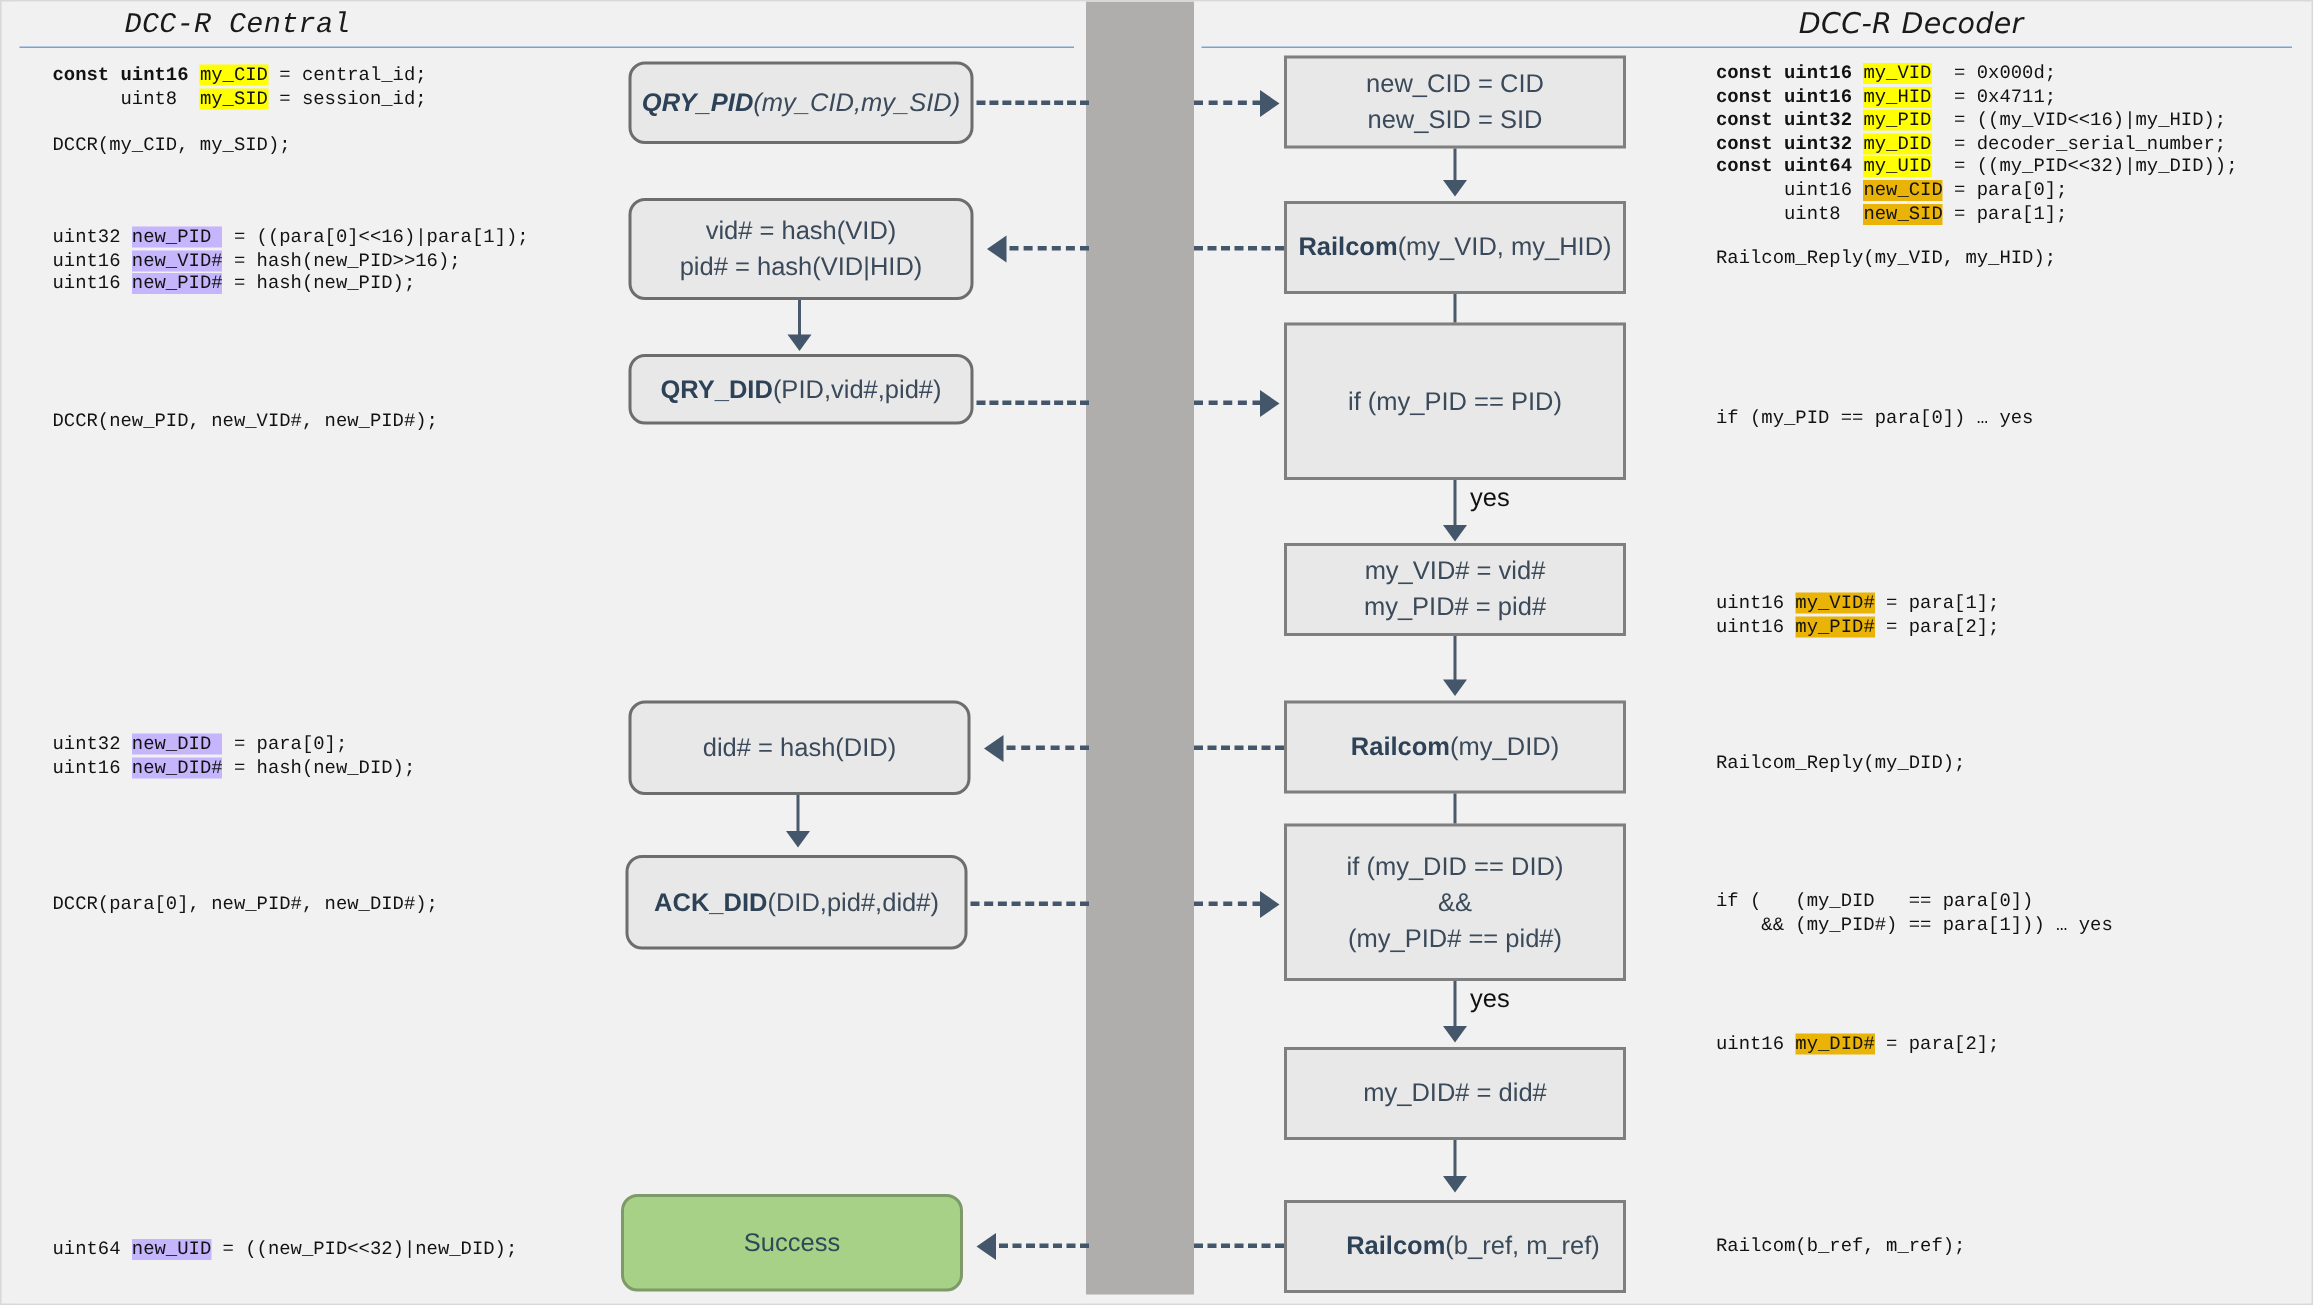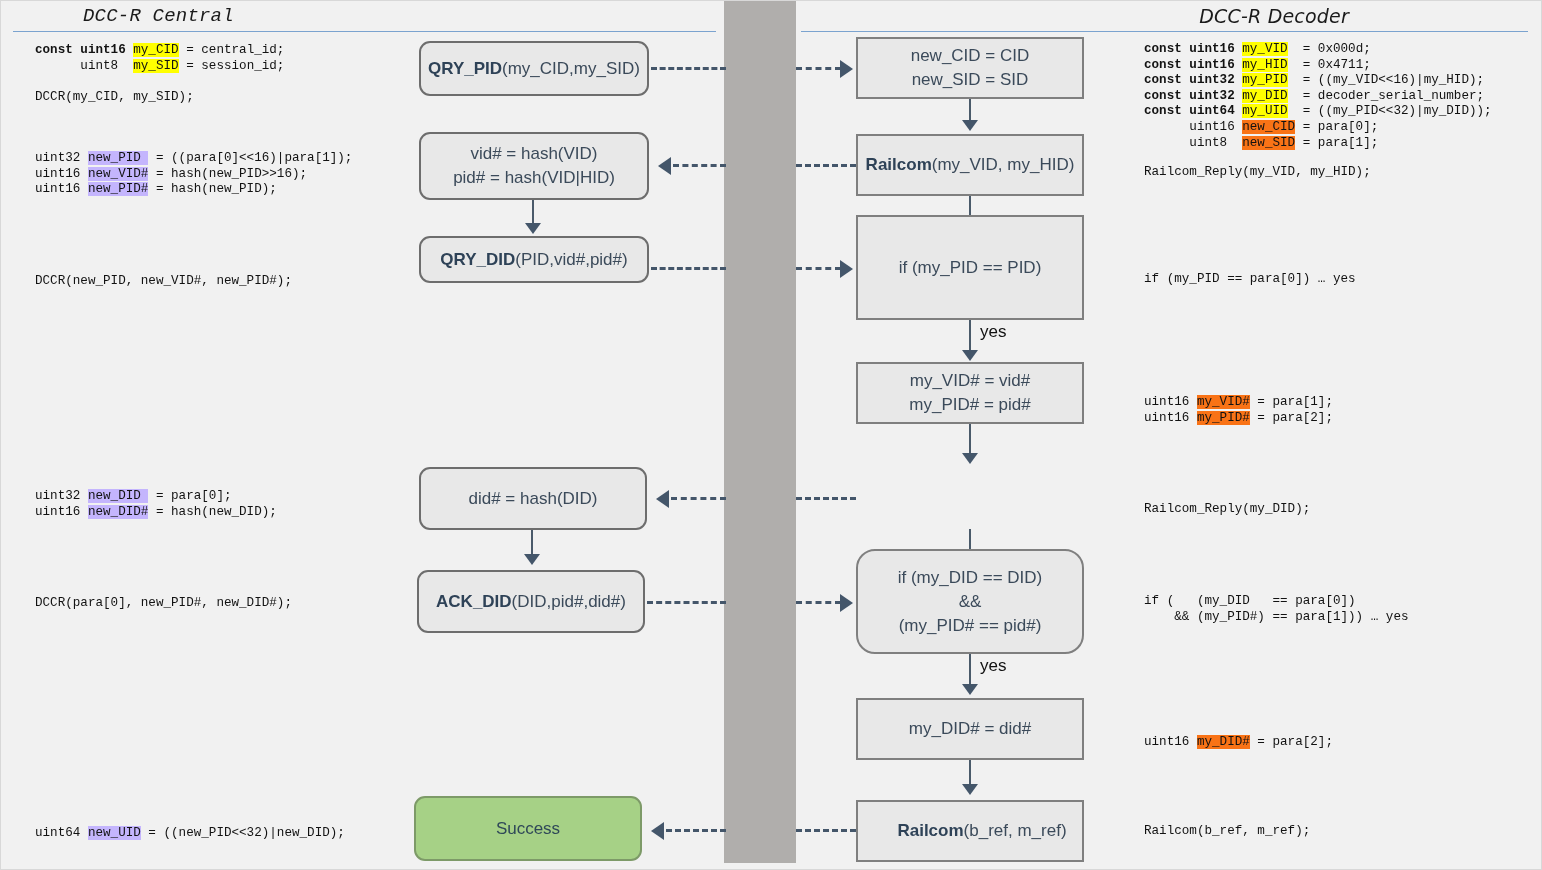--- a/index.html
+++ b/index.html
@@ -65,21 +65,21 @@
     position: absolute;
     font-family: "Liberation Mono", "DejaVu Sans Mono", monospace;
     font-size: 12.6px;
     line-height: 15.6px;
     color: #121212;
     white-space: pre;
   }
   .code b { font-weight: bold; }
   .hl-y { background: #ffff00; }
   .hl-g { background: #c4b5fd; }
-  .hl-c { background: #f97316; }
+  .hl-c { background: #eab308; }
 
   
   .node {
     position: absolute;
     box-sizing: border-box;
     background: #e8e8e8;
     border: 2px solid #7f7f7f;
     display: flex;
     align-items: center;
     justify-content: center;
@@ -159,21 +159,21 @@
   <div class="code" style="left:34px; top:150px;"><span>uint32 </span><span class="hl-g">new_PID </span><span> = ((para[0]&lt;&lt;16)|para[1]);</span><br><span>uint16 </span><span class="hl-g">new_VID#</span><span> = hash(new_PID&gt;&gt;16);</span><br><span>uint16 </span><span class="hl-g">new_PID#</span><span> = hash(new_PID);</span></div>
 
   <div class="code" style="left:34px; top:273px;">DCCR(new_PID, new_VID#, new_PID#);</div>
 
   <div class="code" style="left:34px; top:488px;"><span>uint32 </span><span class="hl-g">new_DID </span><span> = para[0];</span><br><span>uint16 </span><span class="hl-g">new_DID#</span><span> = hash(new_DID);</span></div>
 
   <div class="code" style="left:34px; top:595px;">DCCR(para[0], new_PID#, new_DID#);</div>
 
   <div class="code" style="left:34px; top:825px;"><span>uint64 </span><span class="hl-g">new_UID</span><span> = ((new_PID&lt;&lt;32)|new_DID);</span></div>
 
-  <div class="node rounded" style="left:418px; top:40px; width:230px; height:55px;">
+  <div class="node rounded" style="left:418px; top:40px; width:230px; height:55px;font-style:italic;">
     <span class="txt"><span class="k">QRY_PID</span><span>(my_CID,my_SID)</span></span>
   </div>
 
   <div class="node rounded" style="left:418px; top:131px; width:230px; height:68px;">
     <span class="txt"><span>vid# = hash(VID)</span><br><span>pid# = hash(VID|HID)</span></span>
   </div>
 
   <div class="node rounded" style="left:418px; top:235px; width:230px; height:47px;">
     <span class="txt"><span class="k">QRY_DID</span><span>(PID,vid#,pid#)</span></span>
   </div>
@@ -205,22 +205,25 @@
   </div>
 
   <div class="node" style="left:855px; top:214px; width:228px; height:105px;">
     <span class="txt">if (my_PID  == PID)</span>
   </div>
 
   <div class="node" style="left:855px; top:361px; width:228px; height:62px;">
     <span class="txt"><span>my_VID# = vid#</span><br><span>my_PID# = pid#</span></span>
   </div>
 
-
-  <div class="node" style="left:855px; top:548px; width:228px; height:105px;border-radius:19px;">
+  <div class="node" style="left:855px; top:466px; width:228px; height:62px;">
+    <span class="txt"><span class="k">Railcom</span><span>(my_DID)</span></span>
+  </div>
+
+  <div class="node" style="left:855px; top:548px; width:228px; height:105px;">
     <span class="txt"><span>if (my_DID == DID)</span><br><span>&amp;&amp;</span><br><span>(my_PID# == pid#)</span></span>
   </div>
 
   <div class="node" style="left:855px; top:697px; width:228px; height:62px;">
     <span class="txt">my_DID# = did#</span>
   </div>
 
   <div class="node" style="left:855px; top:799px; width:228px; height:62px;padding-left:24px;">
     <span class="txt"><span class="k">Railcom</span><span>(b_ref, m_ref)</span></span>
   </div>
@@ -275,17 +278,17 @@
   <div class="code" style="left:1143px; top:164px;">Railcom_Reply(my_VID, my_HID);</div>
 
   <div class="code" style="left:1143px; top:271px;">if (my_PID == para[0]) … yes</div>
 
   <div class="code" style="left:1143px; top:394px;"><span>uint16 </span><span class="hl-c">my_VID#</span><span> = para[1];</span><br><span>uint16 </span><span class="hl-c">my_PID#</span><span> = para[2];</span></div>
 
   <div class="code" style="left:1143px; top:501px;">Railcom_Reply(my_DID);</div>
 
   <div class="code" style="left:1143px; top:593px;"><span>if (   (my_DID   == para[0])</span><br><span>    &amp;&amp; (my_PID#) == para[1])) … yes</span></div>
 
-  <div class="code" style="left:1143px; top:734px;"><span>uint16 </span><span class="hl-c">my_DID#</span><span> = para[2];</span></div>
+  <div class="code" style="left:1143px; top:688px;"><span>uint16 </span><span class="hl-c">my_DID#</span><span> = para[2];</span></div>
 
   <div class="code" style="left:1143px; top:823px;text-align:center;">Railcom(b_ref, m_ref);</div>
 
 </div>
 
 </body></html>

